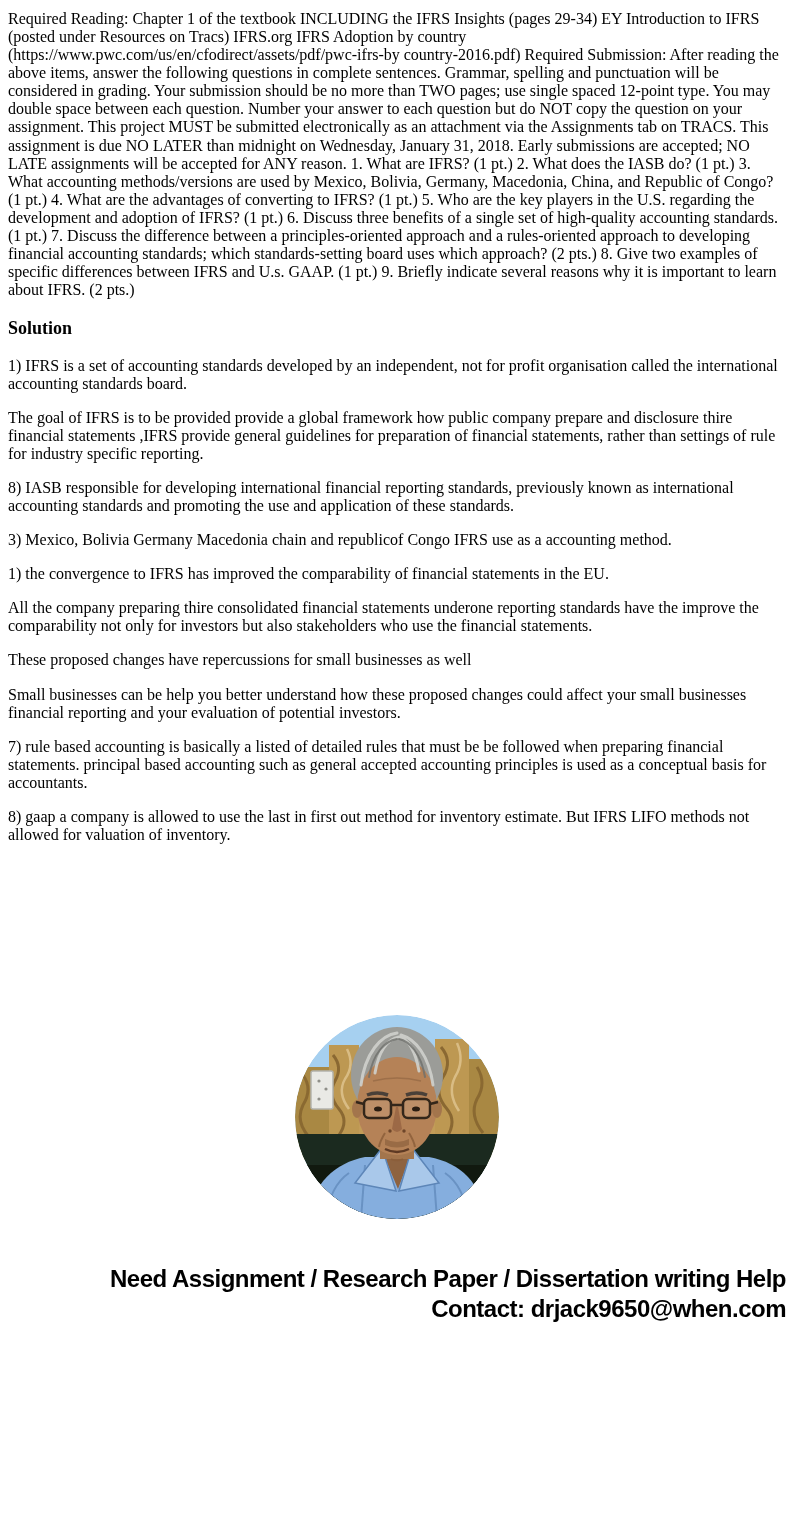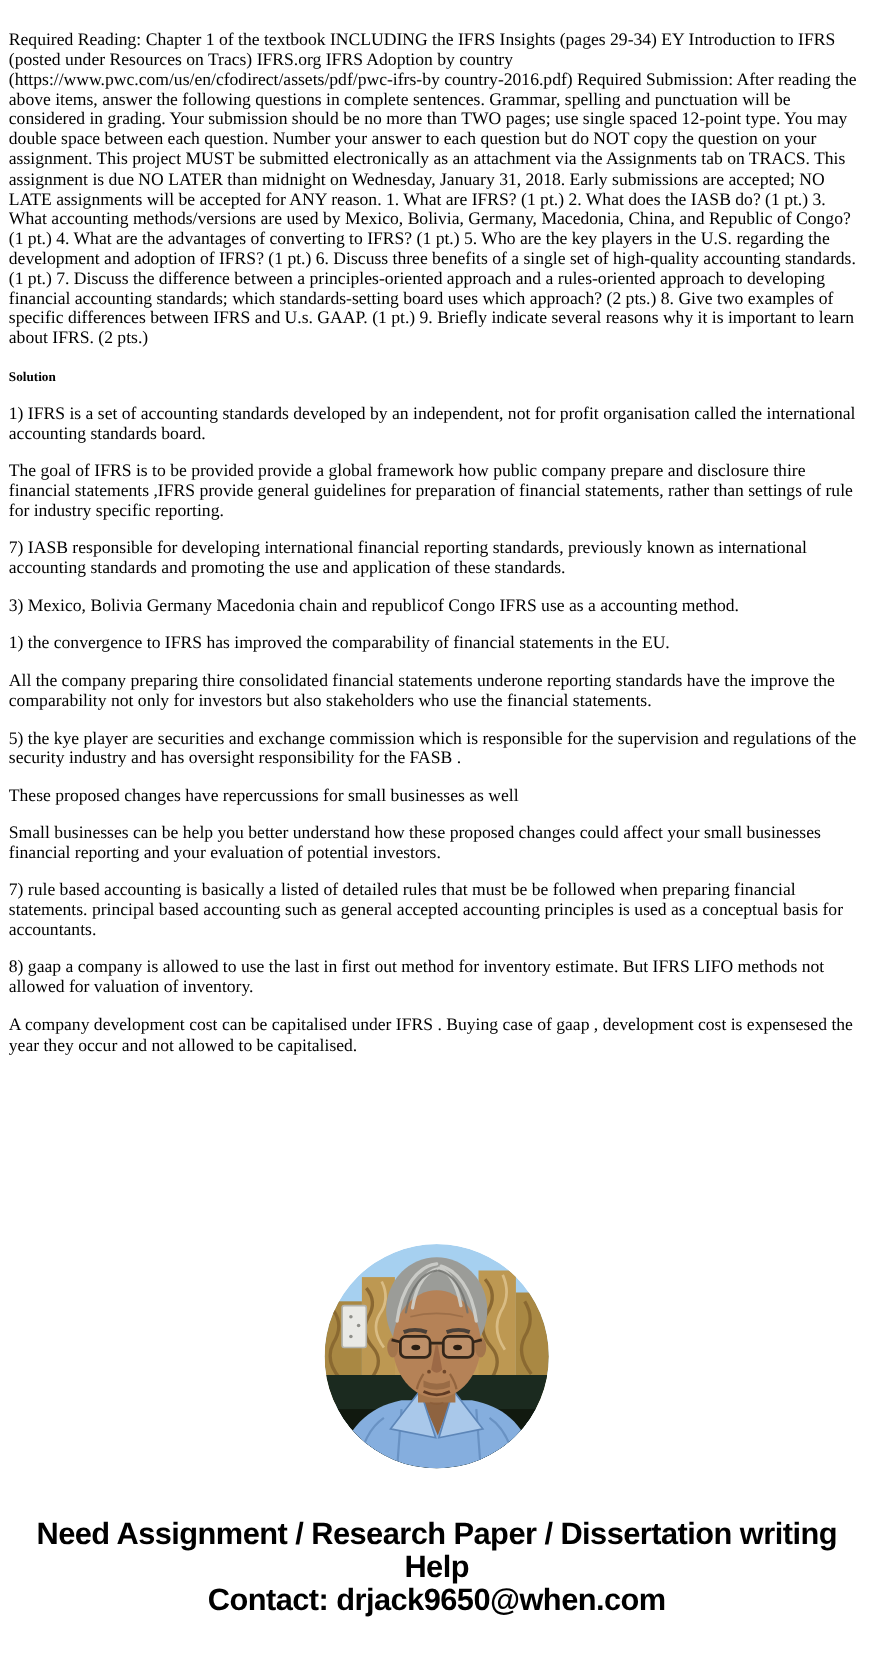--- a/index.html
+++ b/index.html
@@ -7,66 +7,64 @@
     color: #000000;
   }
   body {
     margin: 8px;
     width: 778px;
     font-family: "Liberation Serif", "DejaVu Serif", serif;
     font-size: 16px;
     line-height: 1.13;
   }
   p { margin: 16px 0; }
-  p.qtext { margin-top: 20px; }
+  p.qtext { margin-top: 2px; }
   h3.sol-heading {
     font-family: "Liberation Serif", "DejaVu Serif", serif;
-    font-size: 12px;
+    font-size: 18px;
     font-weight: bold;
     margin: 19px 0 18px 0;
   }
   .avatar-wrap {
     width: 204px;
     height: 204px;
     margin: 171px auto 0 auto;
     border-radius: 50%;
     overflow: hidden;
   }
   .avatar-wrap svg { display: block; }
   .promo-footer {
     margin: 45px 0 23px 0;
-    text-align: center;
+    text-align: right;
     font-family: "Liberation Sans", "DejaVu Sans", sans-serif;
     font-weight: bold;
-    font-size: 28px;
+    font-size: 24px;
     line-height: 30px;
     letter-spacing: -0.5px;
   }
 </style>
 </head>
 <body>
 
 <main>
 
   <p class="qtext">Required Reading: Chapter 1 of the textbook INCLUDING the IFRS Insights (pages 29-34) EY Introduction to IFRS (posted under Resources on Tracs) IFRS.org IFRS Adoption by country (https://www.pwc.com/us/en/cfodirect/assets/pdf/pwc-ifrs-by country-2016.pdf) Required Submission: After reading the above items, answer the following questions in complete sentences. Grammar, spelling and punctuation will be considered in grading. Your submission should be no more than TWO pages; use single spaced 12-point type. You may double space between each question. Number your answer to each question but do NOT copy the question on your assignment. This project MUST be submitted electronically as an attachment via the Assignments tab on TRACS. This assignment is due NO LATER than midnight on Wednesday, January 31, 2018. Early submissions are accepted; NO LATE assignments will be accepted for ANY reason. 1. What are IFRS? (1 pt.) 2. What does the IASB do? (1 pt.) 3. What accounting methods/versions are used by Mexico, Bolivia, Germany, Macedonia, China, and Republic of Congo? (1 pt.) 4. What are the advantages of converting to IFRS? (1 pt.) 5. Who are the key players in the U.S. regarding the development and adoption of IFRS? (1 pt.) 6. Discuss three benefits of a single set of high-quality accounting standards. (1 pt.) 7. Discuss the difference between a principles-oriented approach and a rules-oriented approach to developing financial accounting standards; which standards-setting board uses which approach? (2 pts.) 8. Give two examples of specific differences between IFRS and U.s. GAAP. (1 pt.) 9. Briefly indicate several reasons why it is important to learn about IFRS. (2 pts.)</p>
 
   <h3 class="sol-heading">Solution</h3>
 
   <p>1) IFRS is a set of accounting standards developed by an independent, not for profit organisation called the international accounting standards board.</p>
   <p>The goal of IFRS is to be provided provide a global framework how public company prepare and disclosure thire financial statements ,IFRS provide general guidelines for preparation of financial statements, rather than settings of rule for industry specific reporting.</p>
-  <p>7) IASB responsible for developing international financial reporting standards, previously known as international accounting standards and promoting the use and application of these standards.</p>
+  <p>8) IASB responsible for developing international financial reporting standards, previously known as international accounting standards and promoting the use and application of these standards.</p>
   <p>3) Mexico, Bolivia Germany Macedonia chain and republicof Congo IFRS use as a accounting method.</p>
   <p>1) the convergence to IFRS has improved the comparability of financial statements in the EU.</p>
   <p>All the company preparing thire consolidated financial statements underone reporting standards have the improve the comparability not only for investors but also stakeholders who use the financial statements.</p>
-  <p>5) the kye player are securities and exchange commission which is responsible for the supervision and regulations of the security industry and has oversight responsibility for the FASB .</p>
   <p>These proposed changes have repercussions for small businesses as well</p>
   <p>Small businesses can be help you better understand how these proposed changes could affect your small businesses financial reporting and your evaluation of potential investors.</p>
   <p>7) rule based accounting is basically a listed of detailed rules that must be be followed when preparing financial statements. principal based accounting such as general accepted accounting principles is used as a conceptual basis for accountants.</p>
   <p>8) gaap a company is allowed to use the last in first out method for inventory estimate. But IFRS LIFO methods not allowed for valuation of inventory.</p>
-  <p>A company development cost can be capitalised under IFRS . Buying case of gaap , development cost is expensesed the year they occur and not allowed to be capitalised.</p>
 
   <div class="avatar-wrap">
     <svg width="204" height="204" viewBox="0 0 204 204">
       <defs>
         <clipPath id="circ">
             <circle cx="102" cy="102" r="102"></circle>
           </clipPath>
       </defs>
       <g clip-path="url(#circ)">
 

